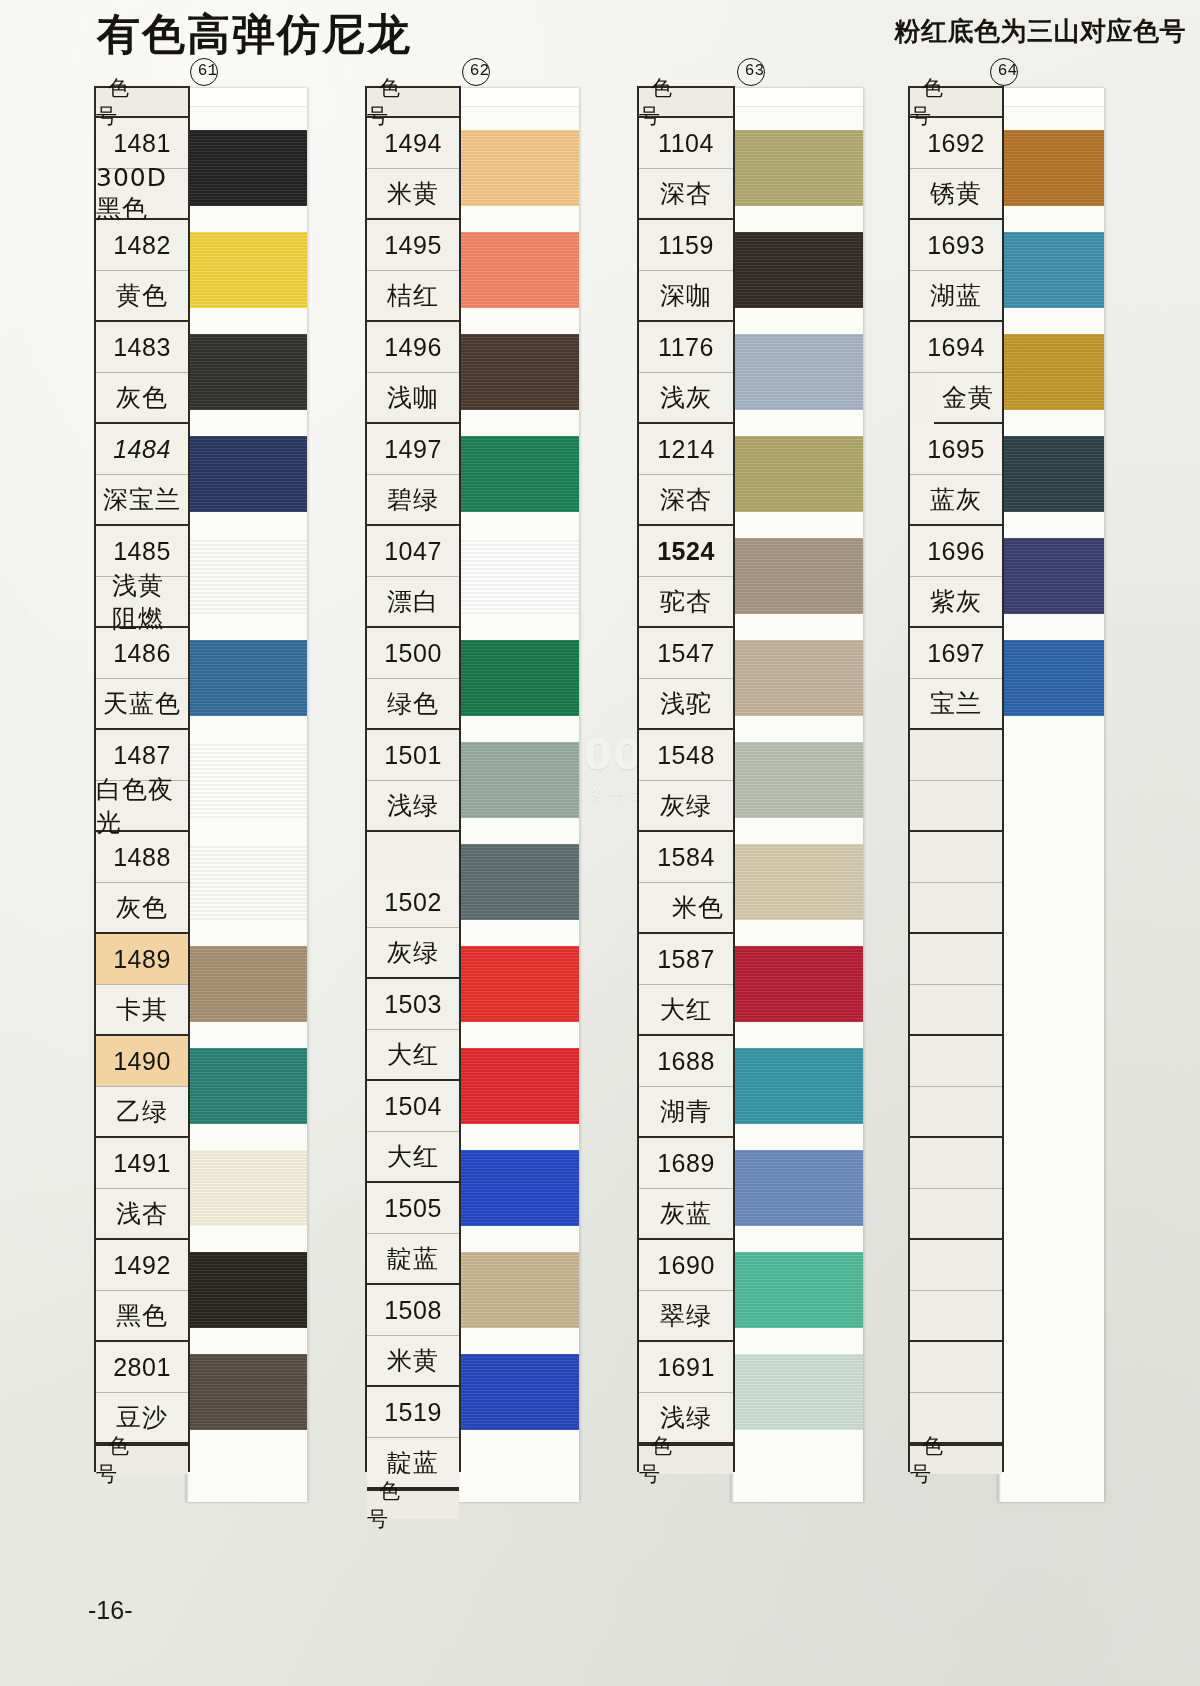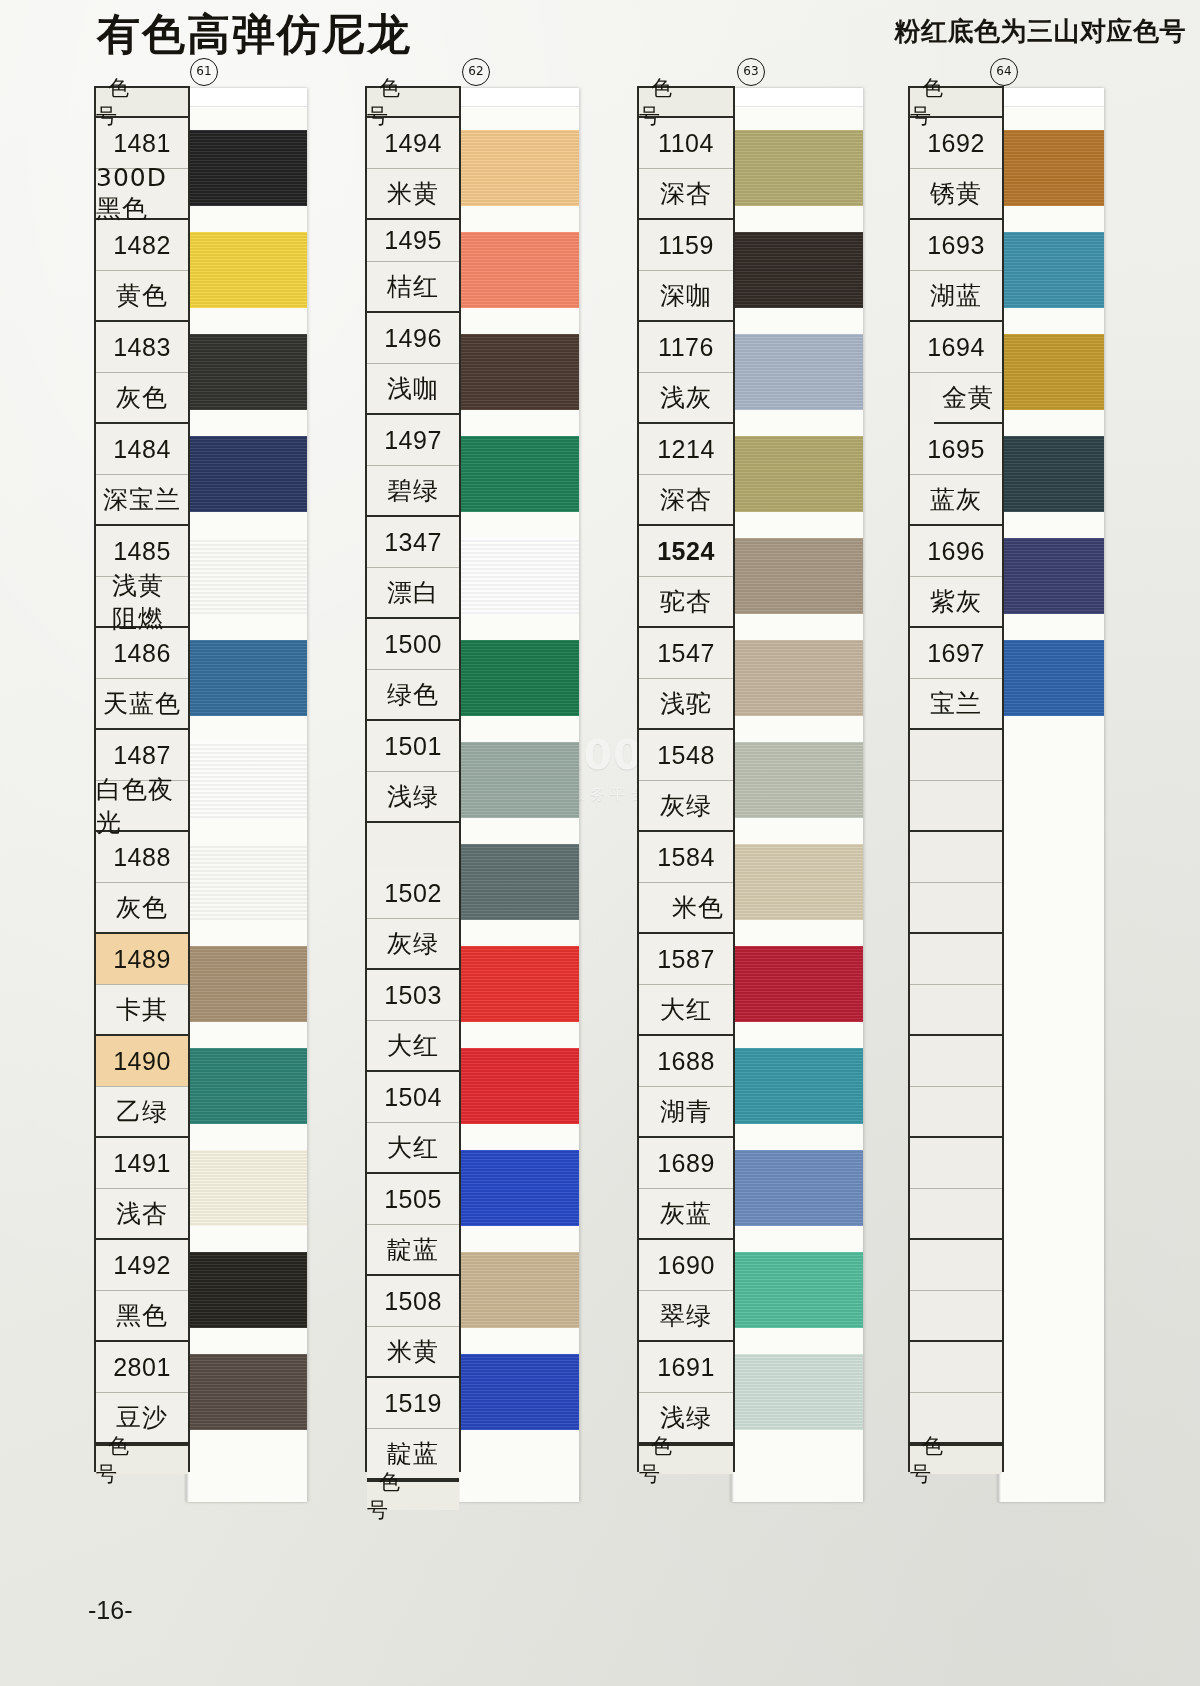--- a/index.html
+++ b/index.html
@@ -104,22 +104,23 @@
     color: #14140f;
     font-family: "DejaVu Sans", "Liberation Sans", sans-serif;
   }
   .col-index .circ {
     display: inline-block;
     border: 1.6px solid #14140f;
     border-radius: 50%;
     width: 26px;
     height: 26px;
     line-height: 24px;
-    text-align: center;
-    font-size: 12px;
+    text-align: right;
+    font-size: 16px;
+    font-family: Liberation Mono, monospace;
   }
 
   
   .label-table {
     position: absolute;
     left: 0;
     top: 0;
     border: 2.2px solid #2b2b26;
     background: #f0efe9;
     box-sizing: border-box;
@@ -250,21 +251,21 @@
         <div class="swatch" style="top: 1266px; height: 76px; background: rgb(88, 77, 69);"></div>
       </div>
       <div class="label-table" style="width: 96px; height: 1386px;">
         <div class="label-cell hdr" style="height: 30px;">色    号</div>
         <div class="label-cell code pair-top" style="height: 51px;">1481</div>
         <div class="label-cell name pair-end" style="height: 51px;">300D黑色</div>
         <div class="label-cell code pair-top" style="height: 51px;">1482</div>
         <div class="label-cell name pair-end" style="height: 51px;">黄色</div>
         <div class="label-cell code pair-top" style="height: 51px;">1483</div>
         <div class="label-cell name pair-end" style="height: 51px;">灰色</div>
-        <div class="label-cell code pair-top" style="height: 51px;">1484</div>
+        <div class="label-cell code pair-top" style="height: 51px; font-style: italic;">1484</div>
         <div class="label-cell name pair-end" style="height: 51px;">深宝兰</div>
         <div class="label-cell code pair-top" style="height: 51px;">1485</div>
         <div class="label-cell name pair-end" style="height: 51px; padding-left: 16px;">浅黄阻燃</div>
         <div class="label-cell code pair-top" style="height: 51px;">1486</div>
         <div class="label-cell name pair-end" style="height: 51px;">天蓝色</div>
         <div class="label-cell code pair-top" style="height: 51px;">1487</div>
         <div class="label-cell name pair-end" style="height: 51px;">白色夜光</div>
         <div class="label-cell code pair-top" style="height: 51px;">1488</div>
         <div class="label-cell name pair-end" style="height: 51px;">灰色</div>
         <div class="label-cell code pair-top hl" style="height: 51px;">1489</div>
@@ -296,27 +297,27 @@
         <div class="swatch" style="top: 858px; height: 76px; background: rgb(232, 50, 47);"></div>
         <div class="swatch" style="top: 960px; height: 76px; background: rgb(224, 42, 48);"></div>
         <div class="swatch" style="top: 1062px; height: 76px; background: rgb(38, 73, 198);"></div>
         <div class="swatch" style="top: 1164px; height: 76px; background: rgb(203, 183, 148);"></div>
         <div class="swatch" style="top: 1266px; height: 76px; background: rgb(41, 71, 189);"></div>
       </div>
       <div class="label-table" style="width: 96px; height: 1386px;">
         <div class="label-cell hdr" style="height: 30px;">色    号</div>
         <div class="label-cell code pair-top" style="height: 51px;">1494</div>
         <div class="label-cell name pair-end" style="height: 51px;">米黄</div>
-        <div class="label-cell code pair-top" style="height: 42px;">1495</div>
+        <div class="label-cell code pair-top" style="height: 51px;">1495</div>
         <div class="label-cell name pair-end" style="height: 51px;">桔红</div>
         <div class="label-cell code pair-top" style="height: 51px;">1496</div>
         <div class="label-cell name pair-end" style="height: 51px;">浅咖</div>
         <div class="label-cell code pair-top" style="height: 51px;">1497</div>
         <div class="label-cell name pair-end" style="height: 51px;">碧绿</div>
-        <div class="label-cell code pair-top" style="height: 51px;">1347</div>
+        <div class="label-cell code pair-top" style="height: 51px;">1047</div>
         <div class="label-cell name pair-end" style="height: 51px;">漂白</div>
         <div class="label-cell code pair-top" style="height: 51px;">1500</div>
         <div class="label-cell name pair-end" style="height: 51px;">绿色</div>
         <div class="label-cell code pair-top" style="height: 51px;">1501</div>
         <div class="label-cell name pair-end" style="height: 51px;">浅绿</div>
         <div class="label-cell code pair-top" style="height: 51px; margin-top: 45px;">1502</div>
         <div class="label-cell name pair-end" style="height: 51px;">灰绿</div>
         <div class="label-cell code pair-top" style="height: 51px;">1503</div>
         <div class="label-cell name pair-end" style="height: 51px;">大红</div>
         <div class="label-cell code pair-top" style="height: 51px;">1504</div>

